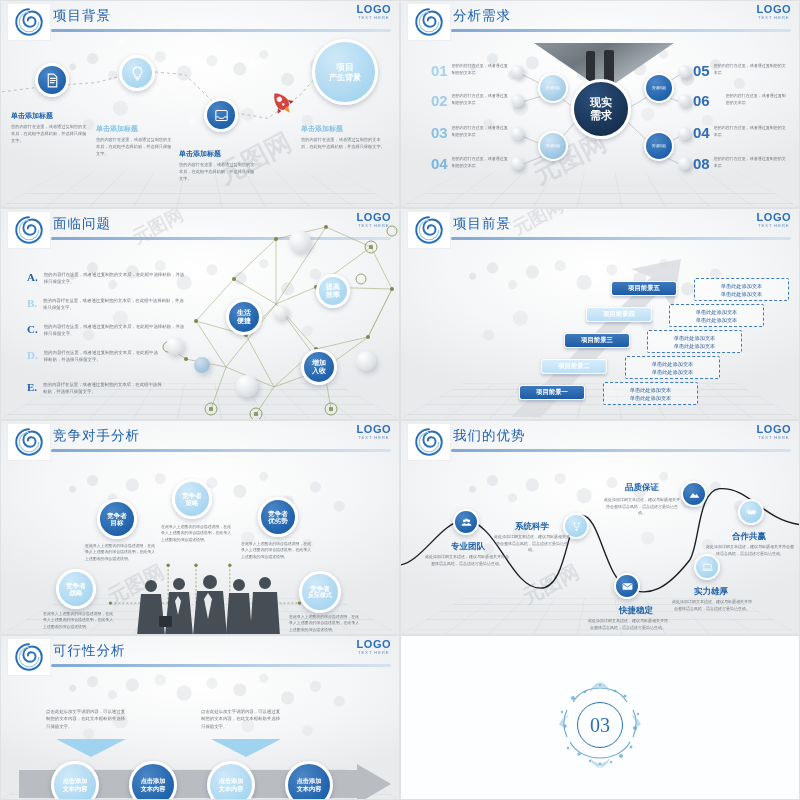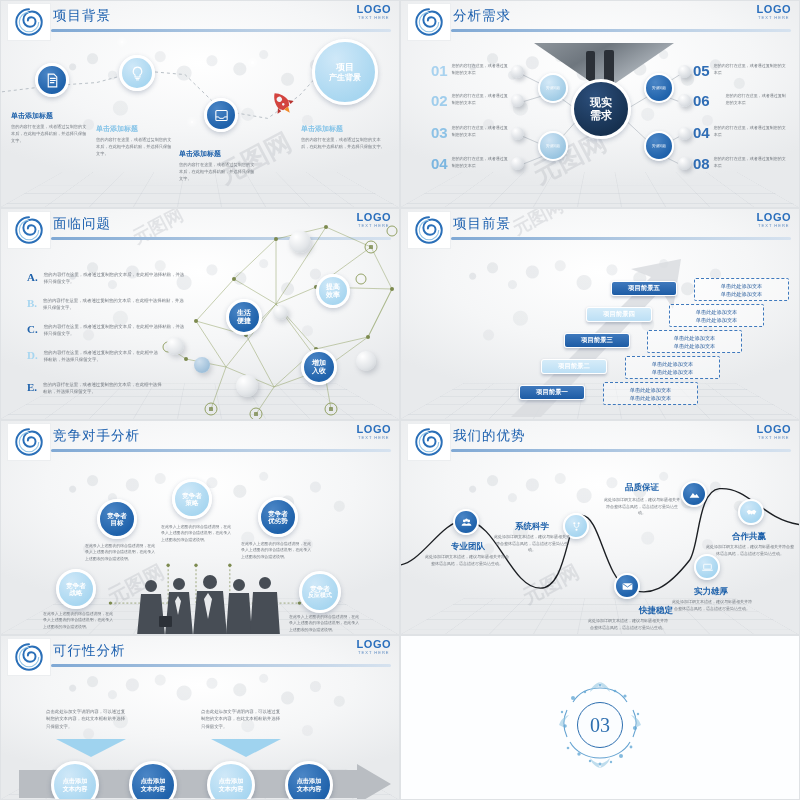--- a/index.html
+++ b/index.html
@@ -658,21 +658,21 @@
     </div>
     <div class="adv-t" style="position:absolute;left:300px;top:110px;width:96px;">合作共赢</div>
     <div class="body-txt" style="position:absolute;left:305px;top:123px;width:88px;text-align:center;font-size:4px;">此处添加详细文本描述，建议与标题相关并符合整体语言风格，语言描述尽量简洁生动。</div>
 
     <div class="icirc d" style="left:213px;top:152px;">
       <svg width="13" height="13" viewBox="0 0 24 24">
         <rect x="3" y="6" width="18" height="12" rx="1.6" fill="#fff"></rect>
         <path d="M3.5 7l8.5 6 8.5-6" fill="none" stroke="#1f62ab" stroke-width="1.4"></path>
       </svg>
     </div>
-    <div class="adv-t" style="position:absolute;left:182px;top:184px;width:90px;text-align:right;">快捷稳定</div>
+    <div class="adv-t" style="position:absolute;left:190px;top:184px;width:90px;">快捷稳定</div>
     <div class="body-txt" style="position:absolute;left:186px;top:197px;width:82px;text-align:center;font-size:4px;">此处添加详细文本描述，建议与标题相关并符合整体语言风格，语言描述尽量简洁生动。</div>
 
     <div class="icirc l" style="left:293px;top:133px;">
       <svg width="13" height="13" viewBox="0 0 24 24">
         <rect x="5" y="6" width="14" height="9" rx="1" fill="none" stroke="#fff" stroke-width="1.6"></rect>
         <path d="M3 17h18" stroke="#fff" stroke-width="1.8" stroke-linecap="round"></path>
       </svg>
     </div>
     <div class="adv-t" style="position:absolute;left:265px;top:165px;width:90px;">实力雄厚</div>
     <div class="body-txt" style="position:absolute;left:270px;top:178px;width:82px;text-align:center;font-size:4px;">此处添加详细文本描述，建议与标题相关并符合整体语言风格，语言描述尽量简洁生动。</div>

